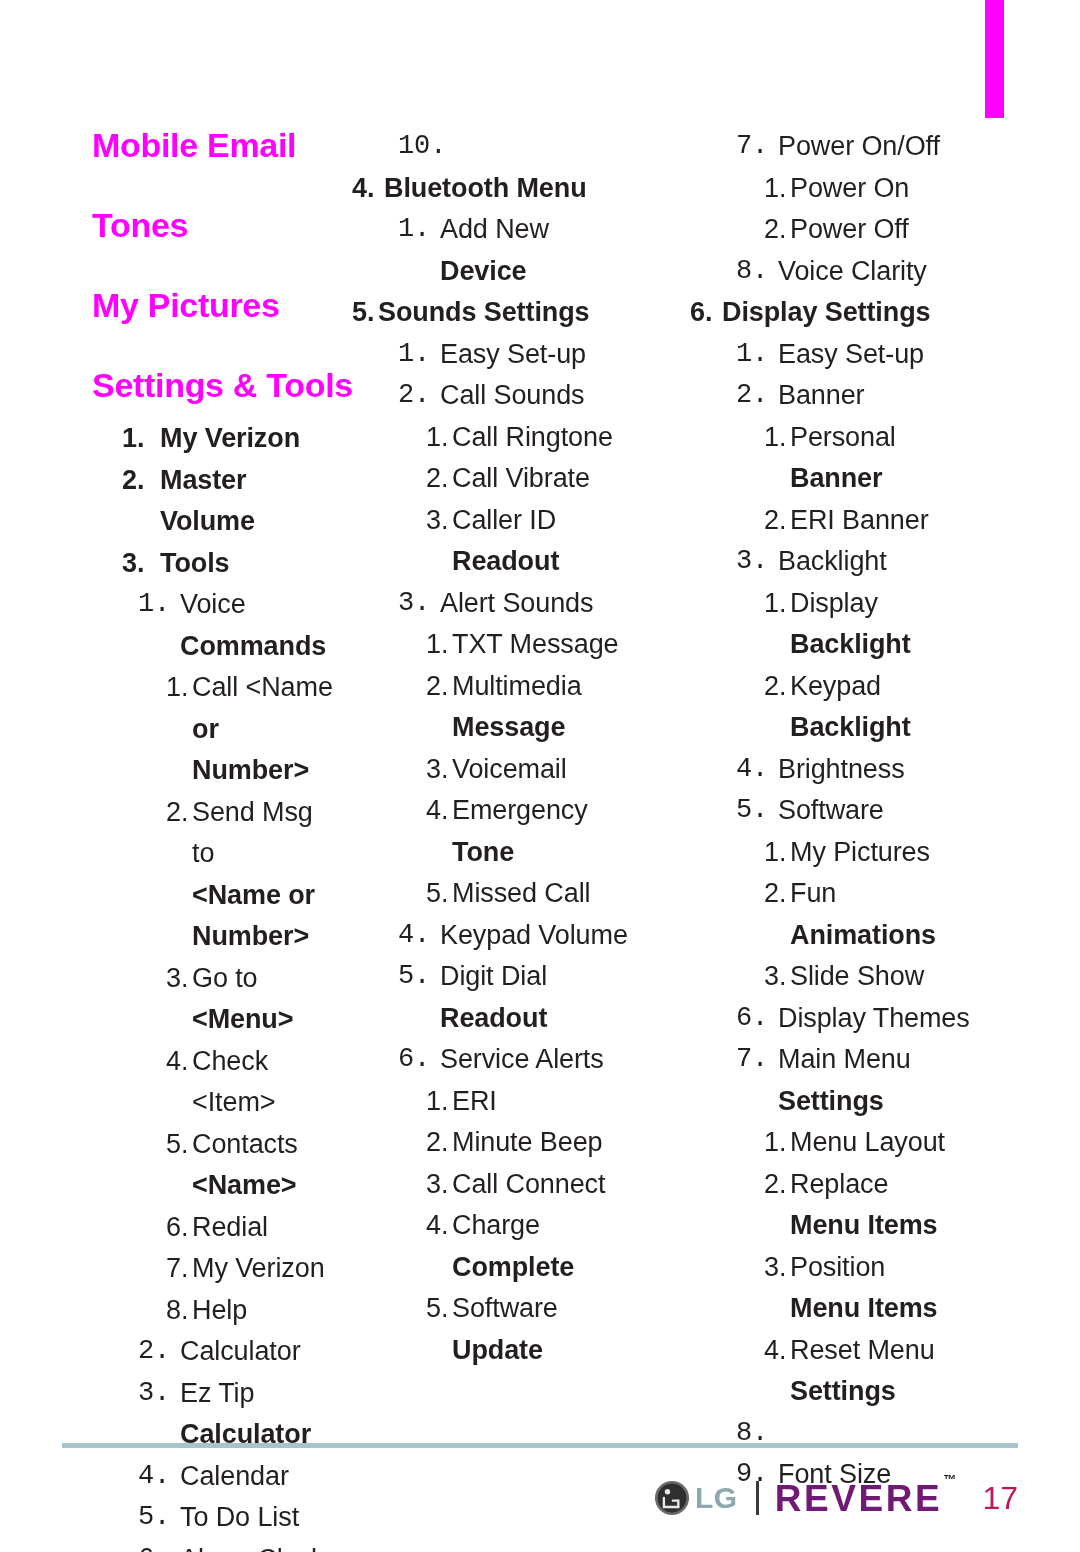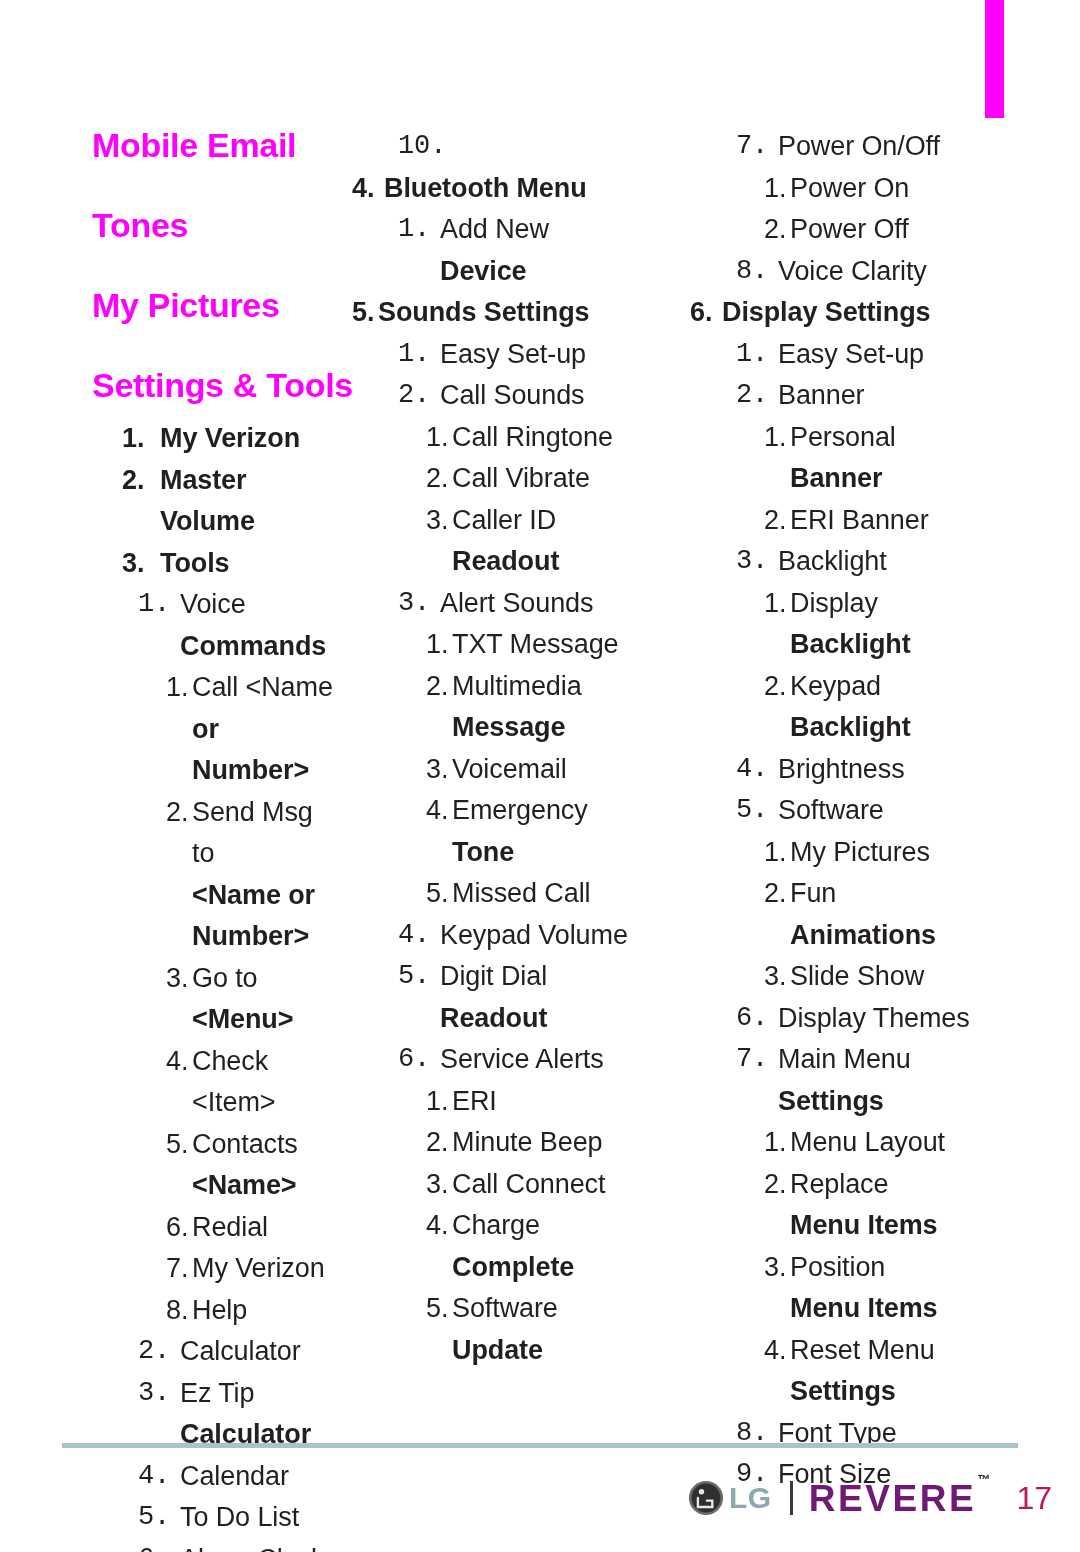--- a/index.html
+++ b/index.html
@@ -124,21 +124,21 @@
   #footer {
     position: absolute;
     left: 0;
     top: 1468px;
     width: 1080px;
     height: 60px;
     display: flex;
     flex-direction: row;
     align-items: center;
     justify-content: flex-end;
-    padding-right: 28px;
+    padding-right: 62px;
     box-sizing: border-box;
   }
   #lg-logo-mark {
     width: 36px;
     height: 36px;
     flex: 0 0 auto;
     margin-right: 5px;
   }
   #lg-wordmark {
     font-size: 30px;
@@ -463,21 +463,20 @@
         <span class="txt">Position</span>
       </div>
       <div class="cont c3">Menu Items</div>
       <div class="entry lvl3">
         <span class="num">4.</span>
         <span class="txt">Reset Menu</span>
       </div>
       <div class="cont c3">Settings</div>
       <div class="entry lvl2">
         <span class="num">8.</span>
-        <span class="txt">Font Type</span>
       </div>
       <div class="entry lvl2">
         <span class="num">9.</span>
         <span class="txt">Font Size</span>
       </div>
     </div>
 </div>
 
 <div id="footer-rule"></div>
 

